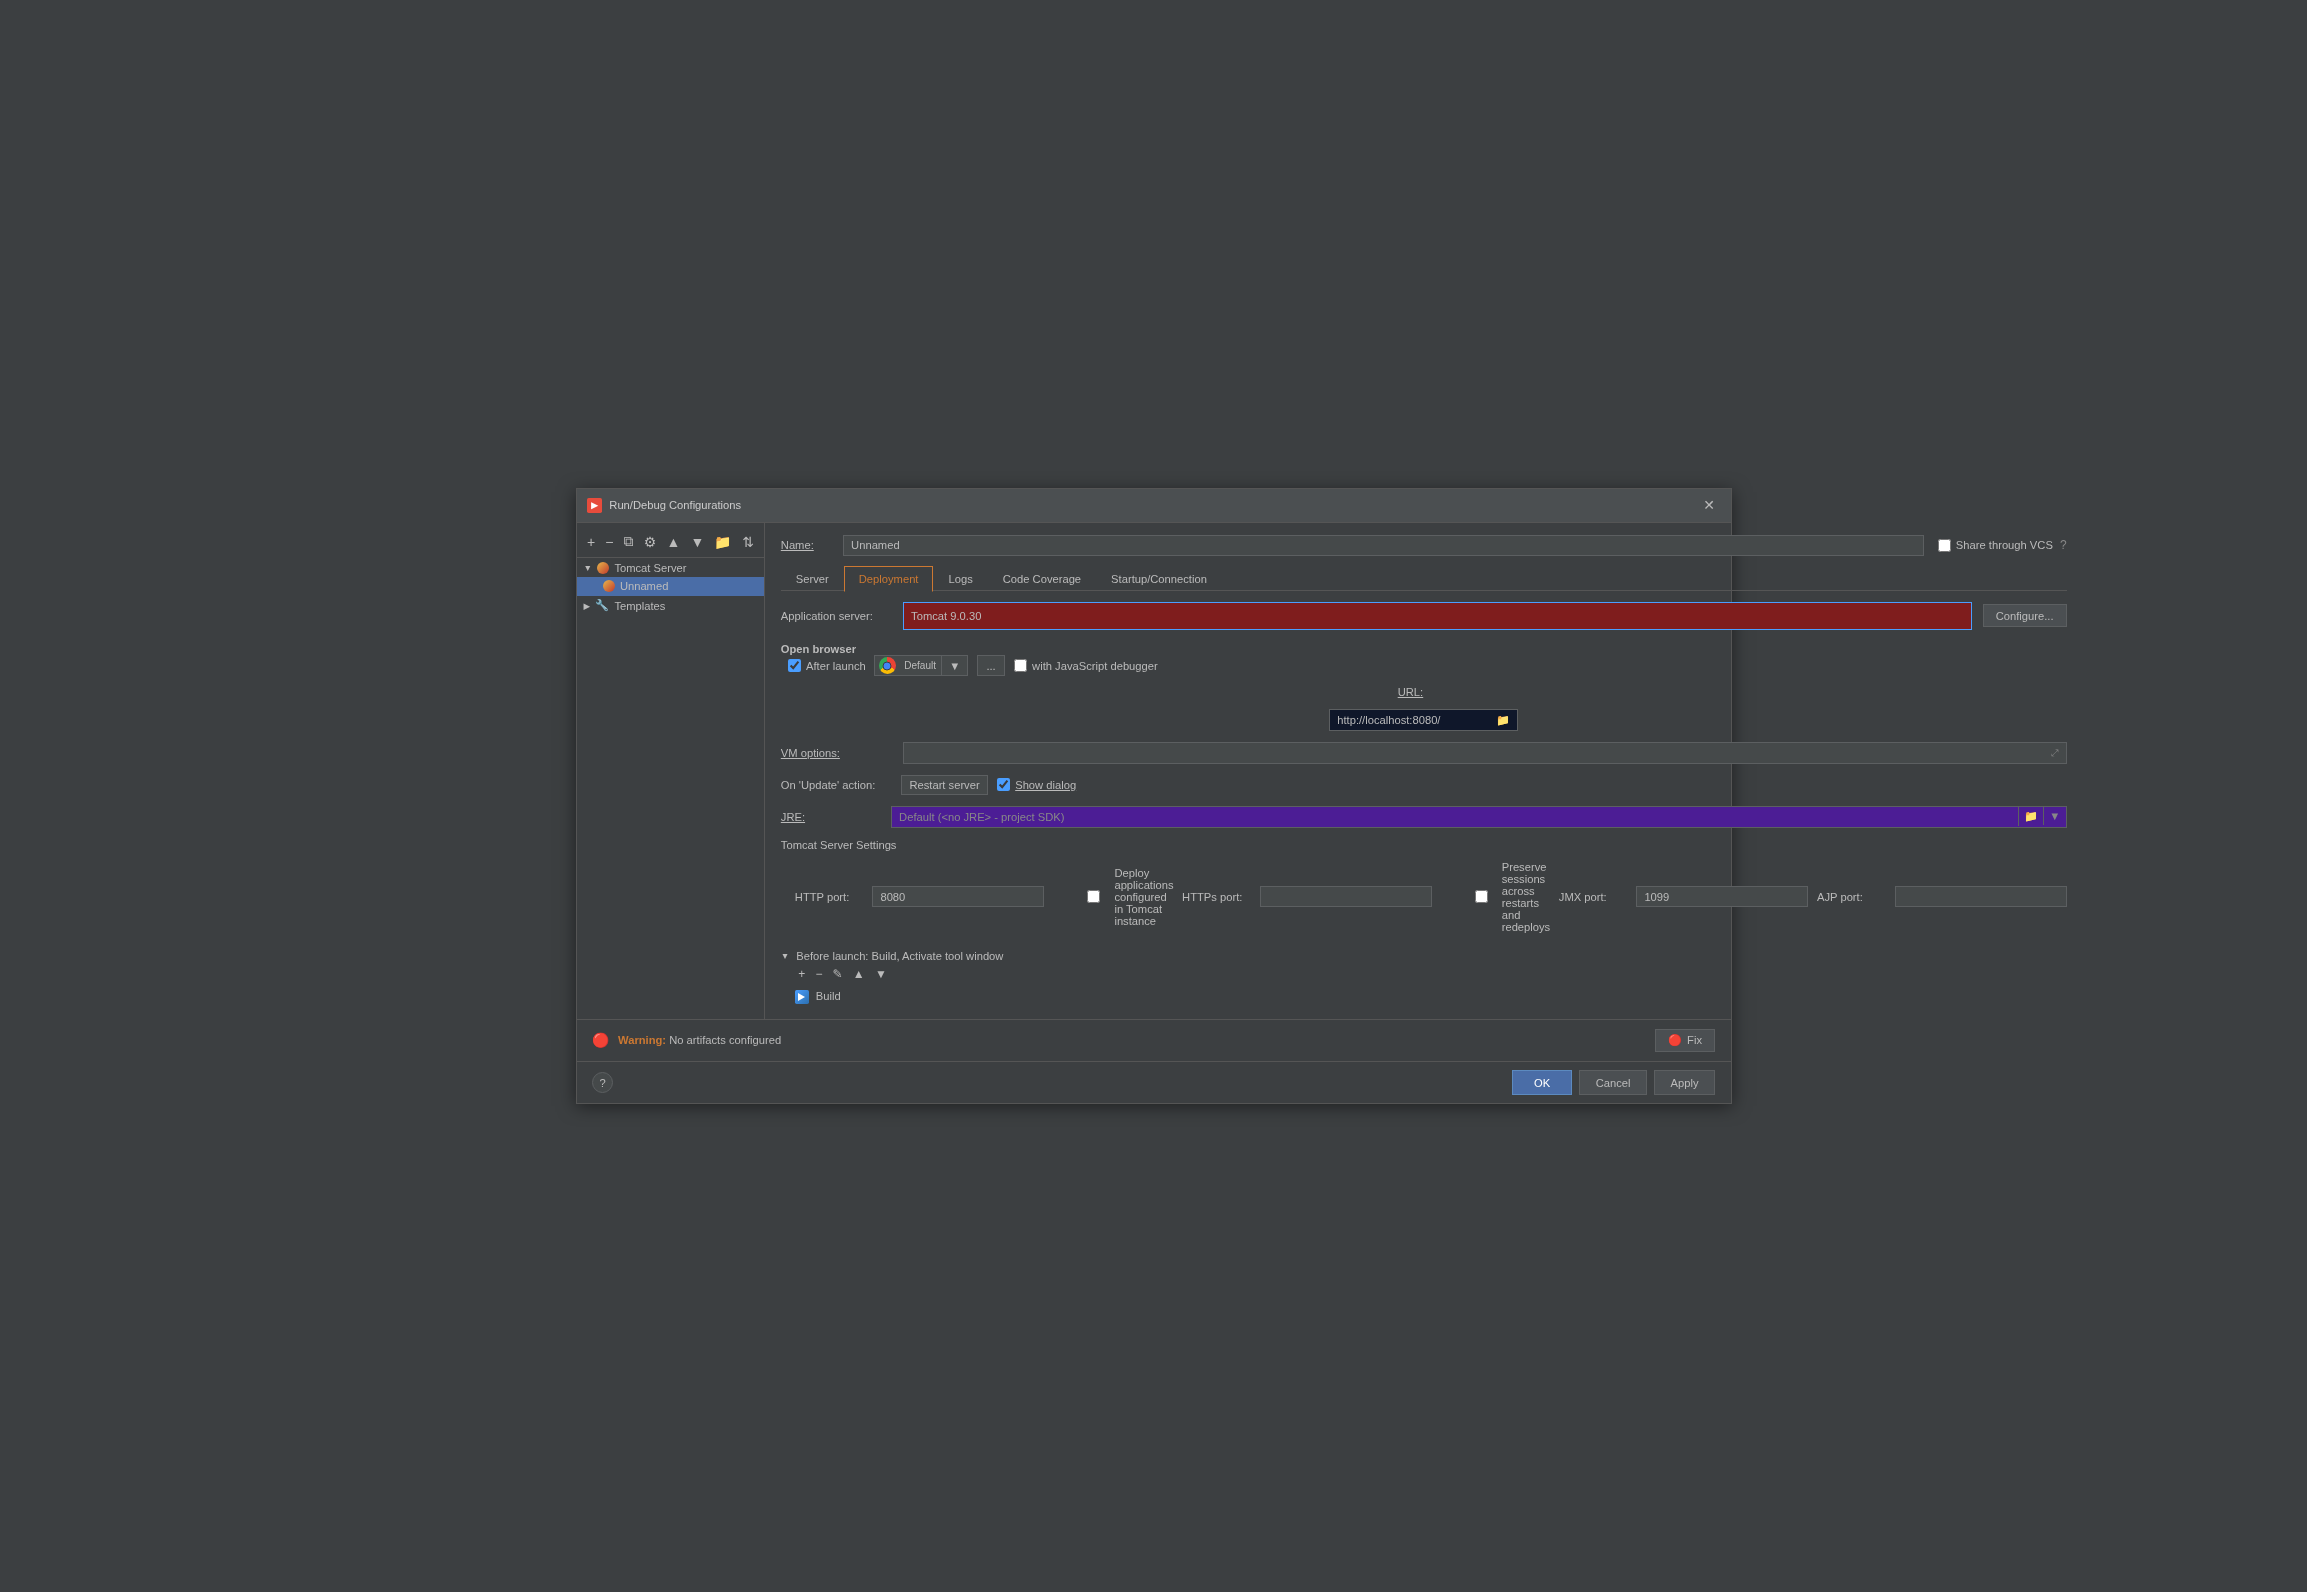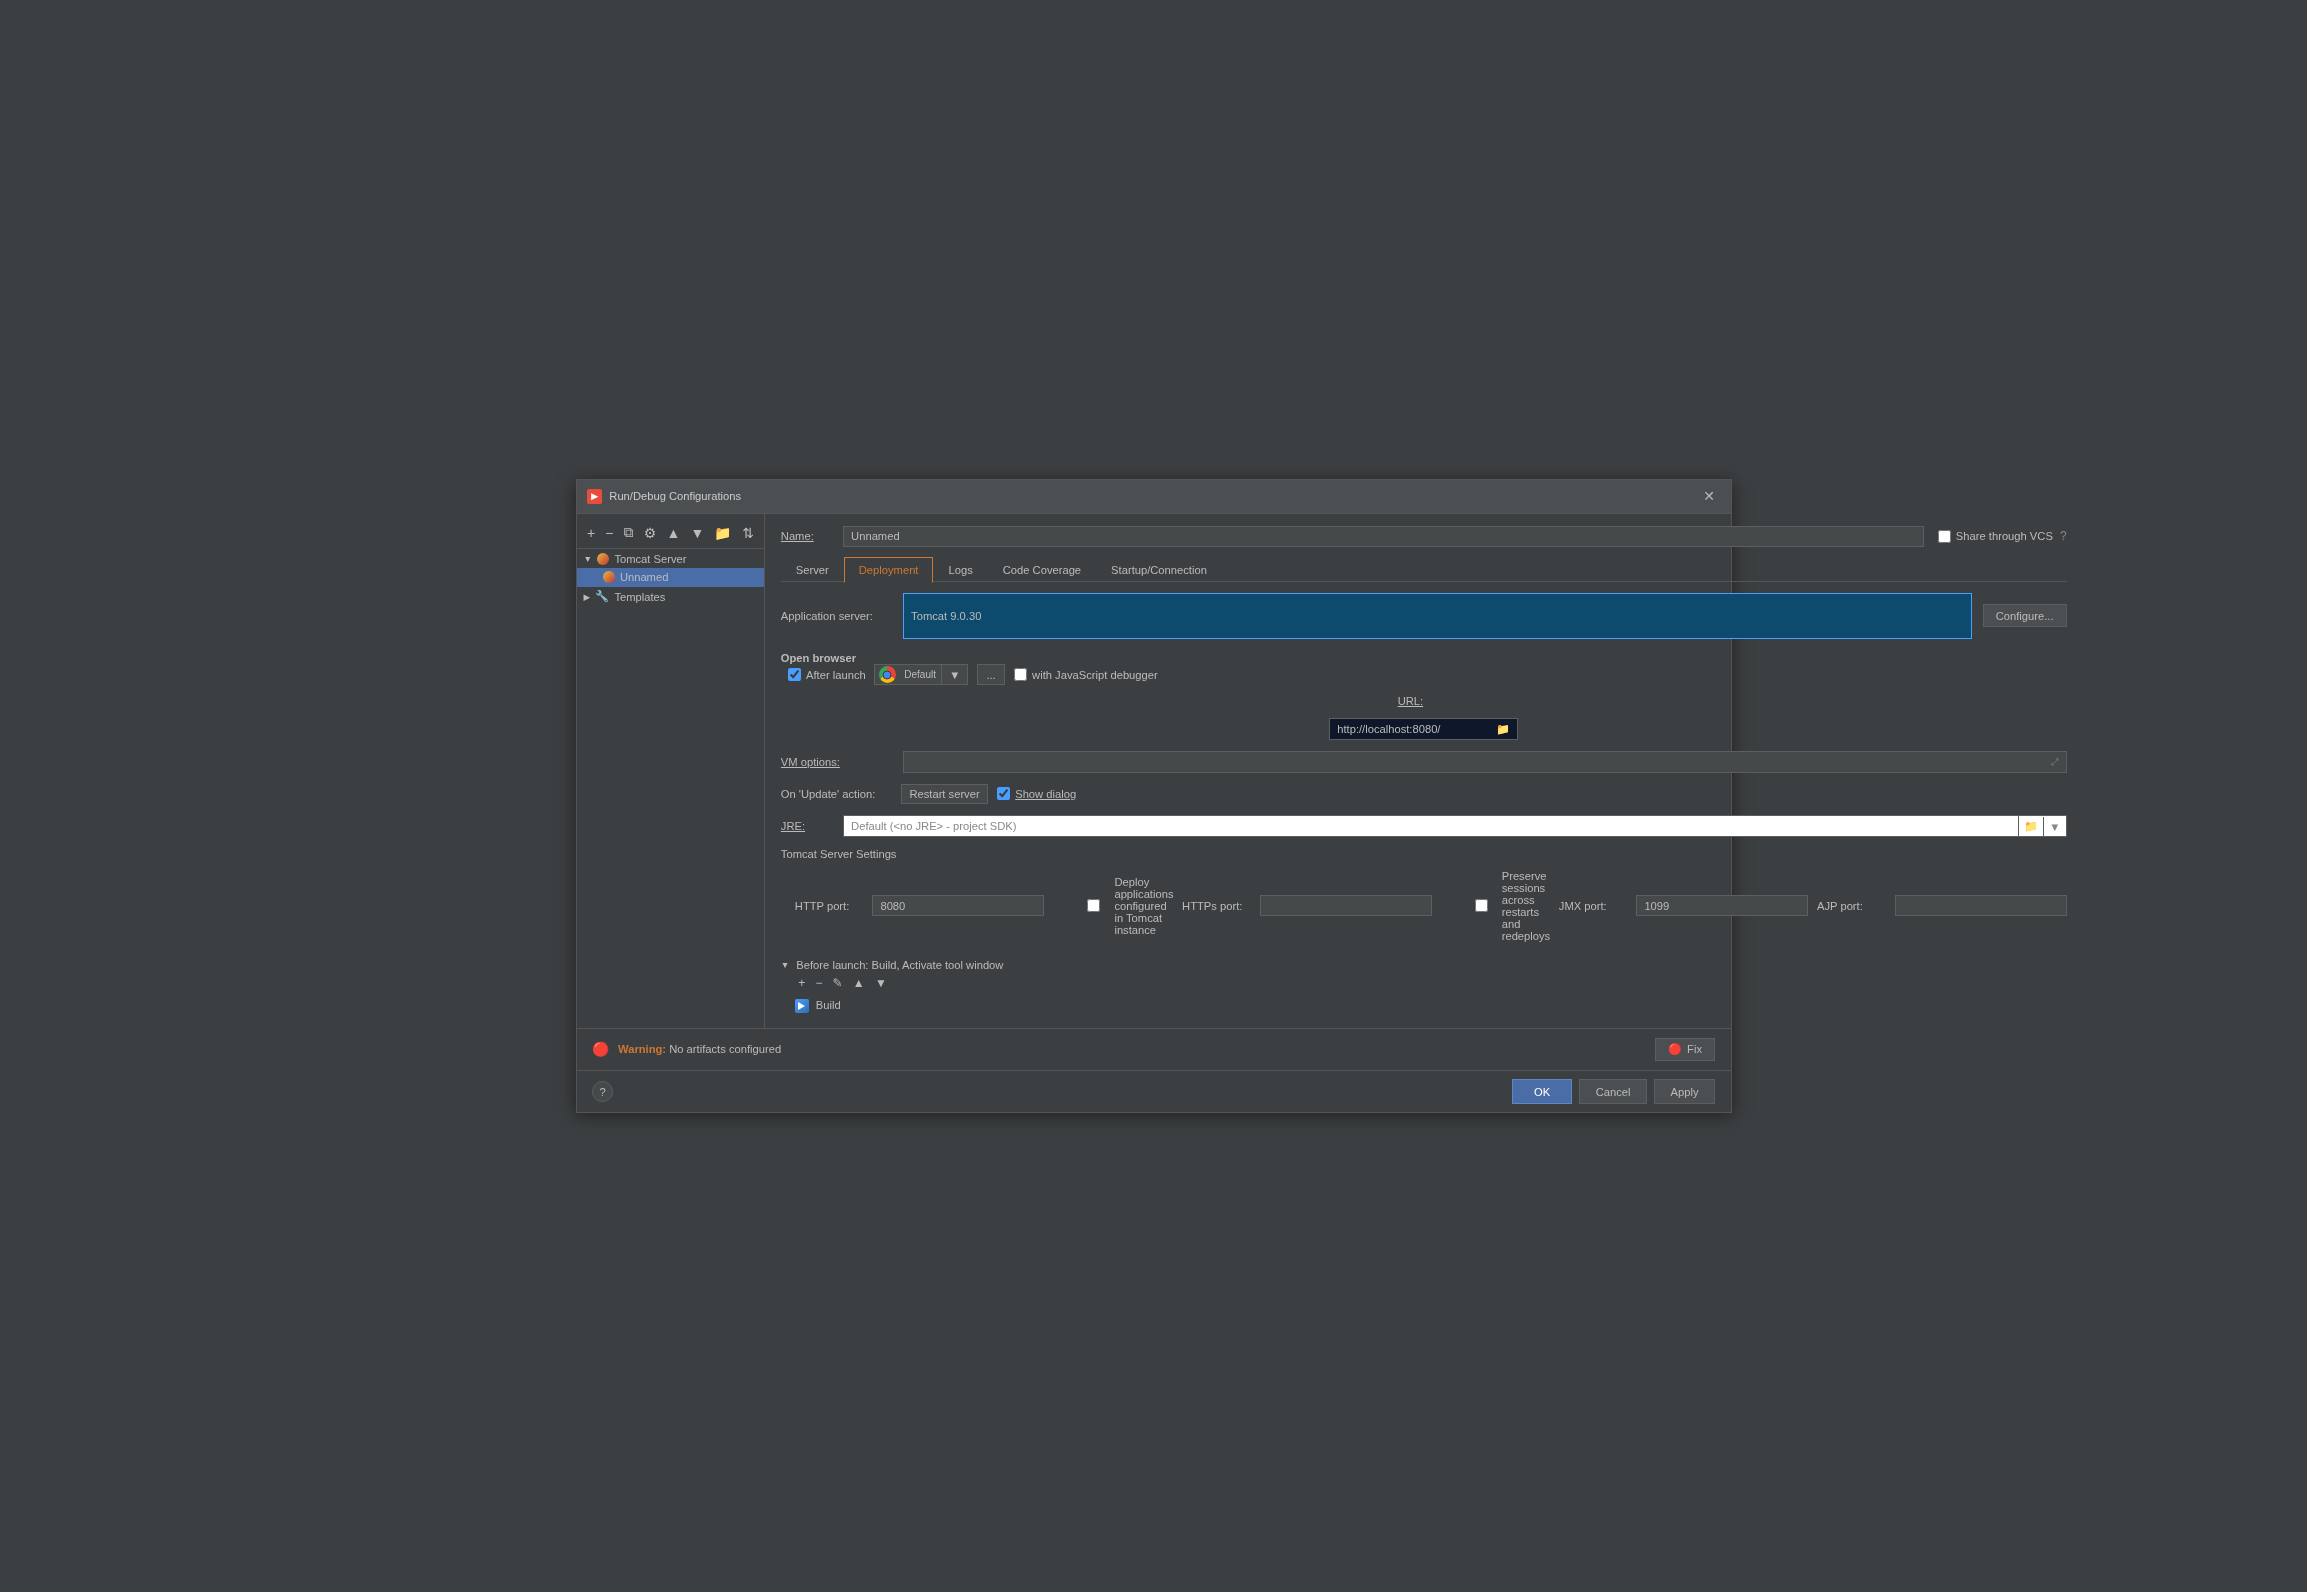--- a/index.html
+++ b/index.html
@@ -180,24 +180,24 @@
       min-width: 112px;
     }
     .dropdown-container {
       display: flex;
       flex: 1;
       gap: 7px;
       align-items: center;
     }
     .dropdown {
       flex: 1;
-      background: #0c4a6e;
+      background: #7f1d1d;
       border: 0.9px solid #4a9eff;
       color: #bbbbbb;
-      padding: 16px 7px;
+      padding: 7px 7px;
       font-size: 11.2px;
       appearance: none;
       outline: none;
       cursor: pointer;
     }
     .configure-btn {
       background: #4b4f52;
       border: 0.9px solid #5c5f61;
       color: #bbbbbb;
       padding: 4.3px 12px;
@@ -343,23 +343,24 @@
       gap: 10.3px;
     }
     .jre-label {
       color: #bbbbbb;
       font-size: 11.2px;
       min-width: 52px;
     }
     .jre-input-wrap {
       flex: 1;
       display: flex;
-      align-items: flex-end;
-      background: #ffffff;
-      border: 0.9px solid #5c5f61;
+      align-items: flex-start;
+      background: #4c1d95;
+      border: 0.9px solid #5c5f61;
+      margin-left: 48px;
     }
     .jre-text {
       flex: 1;
       padding: 4.3px 7px;
       color: #888;
       font-size: 11.2px;
     }
     .jre-folder-btn {
       padding: 3.4px 5.2px;
       cursor: pointer;

